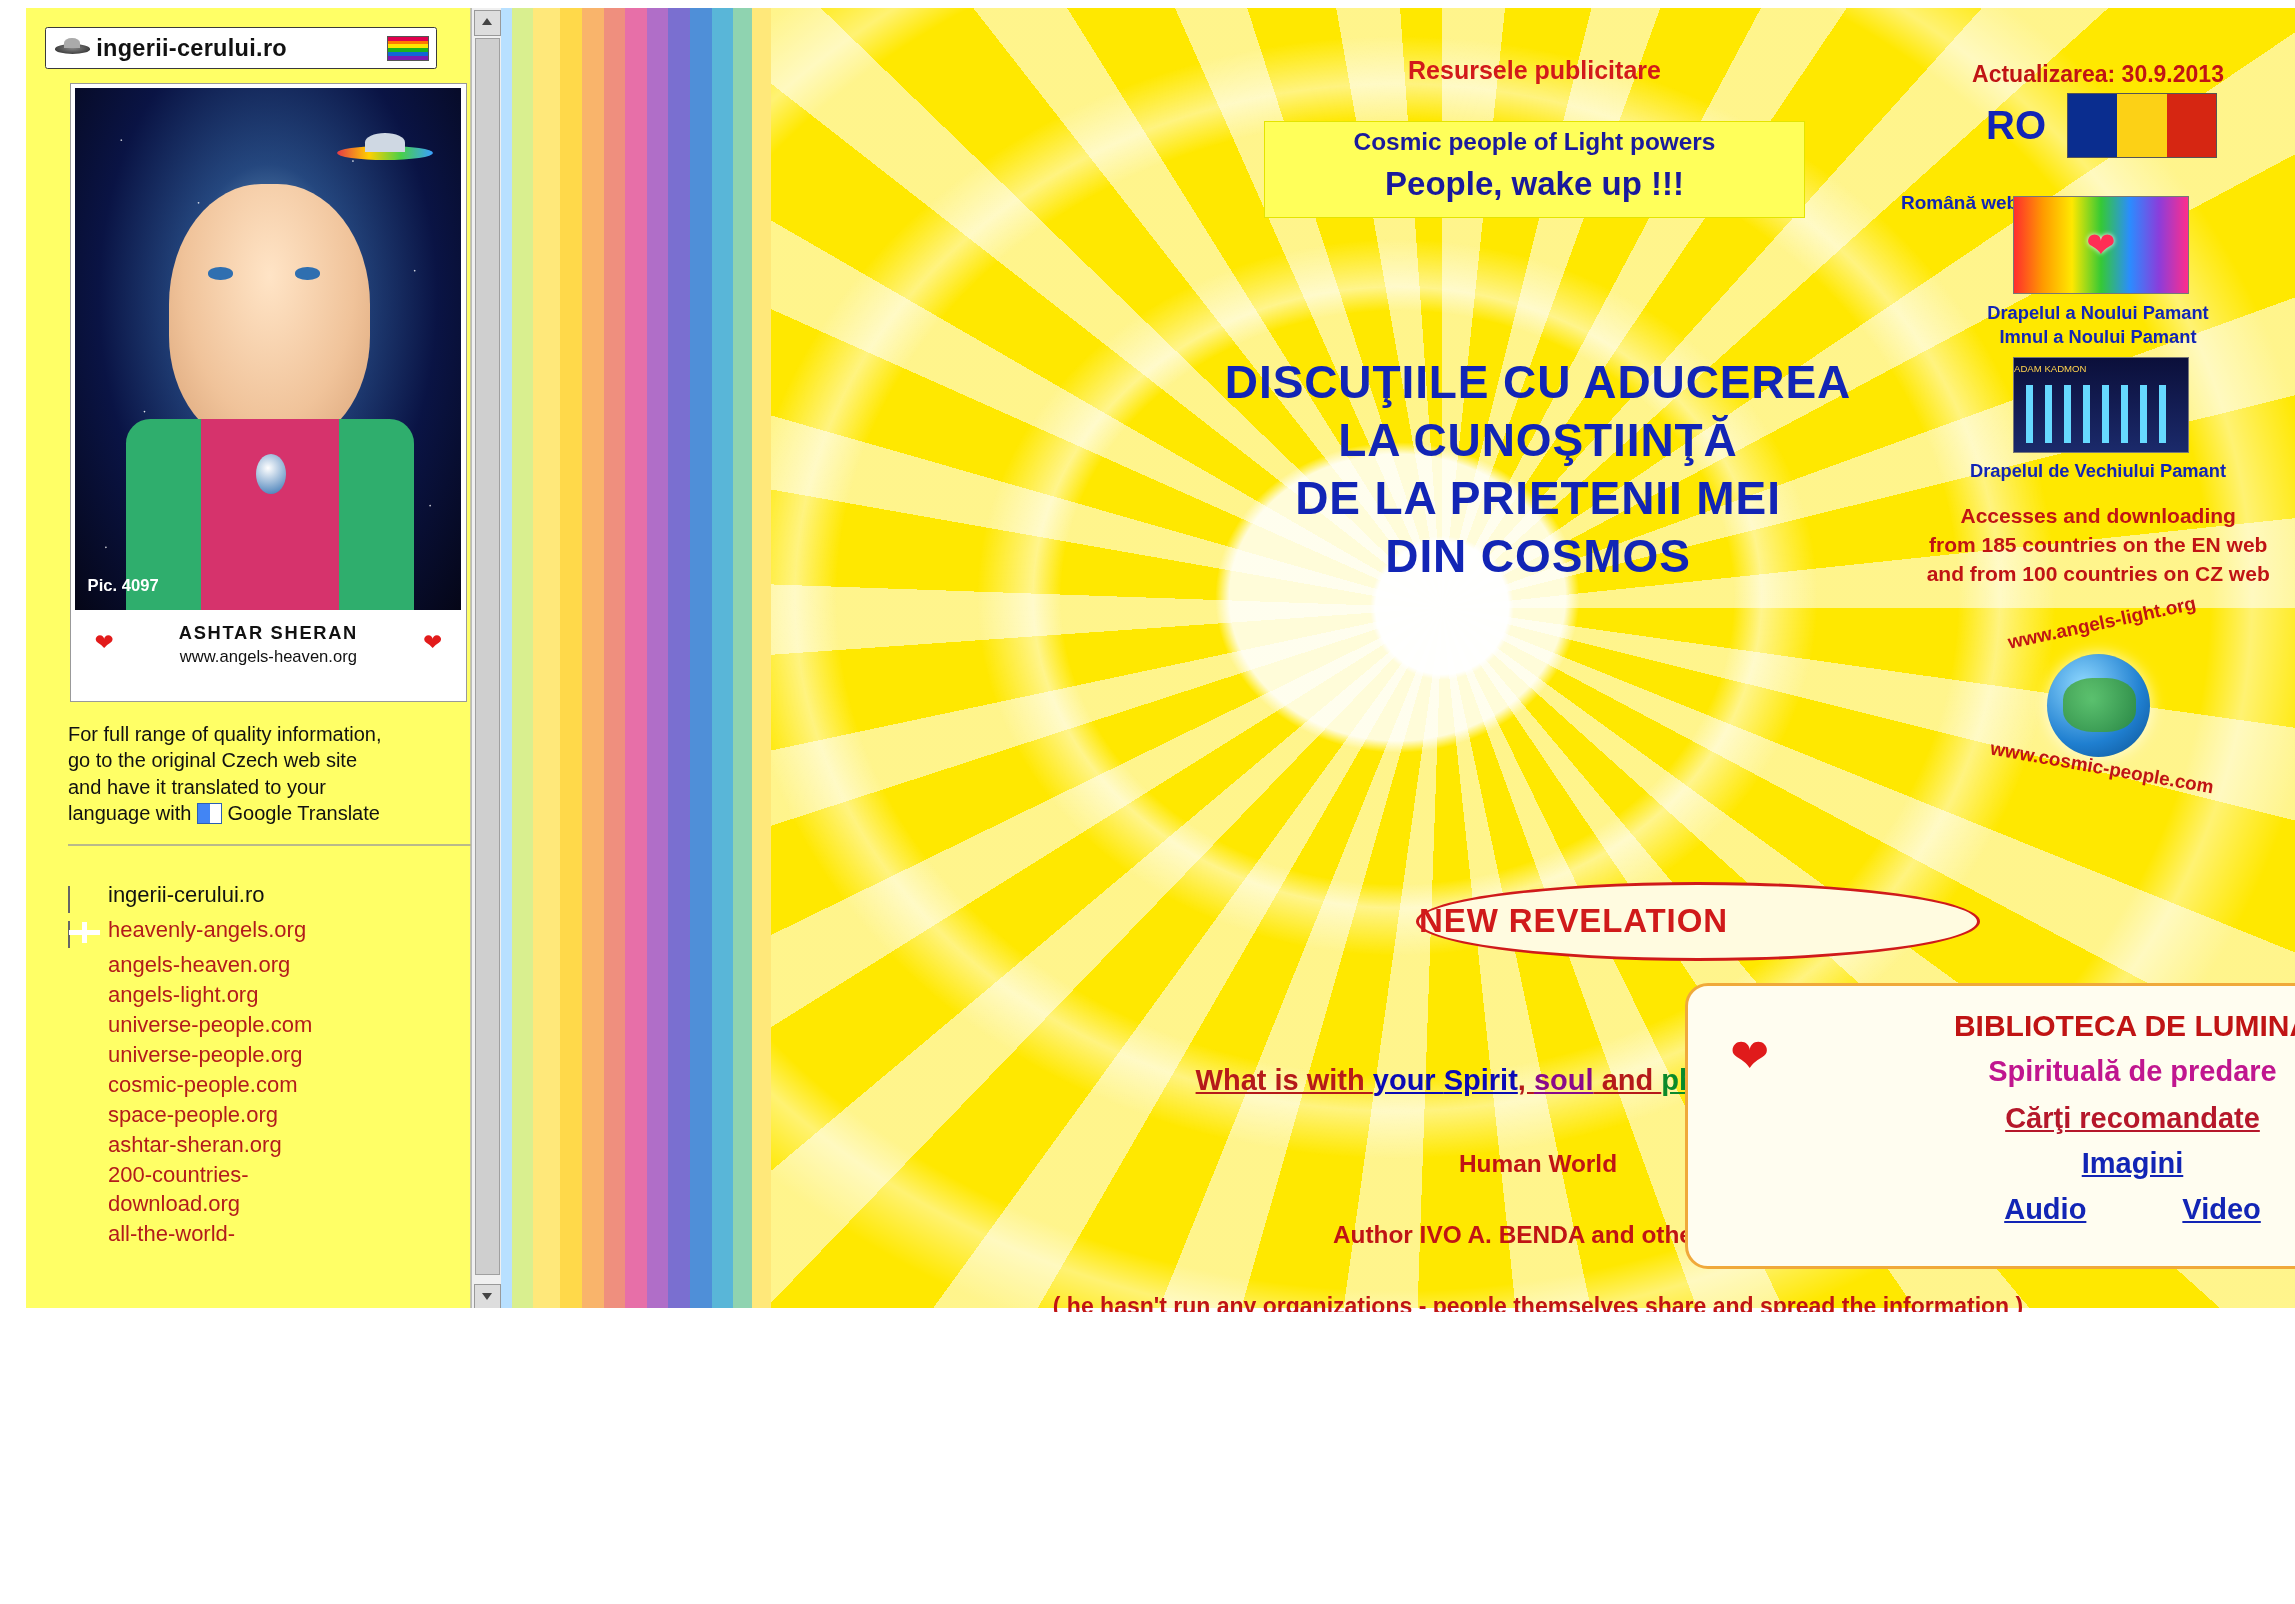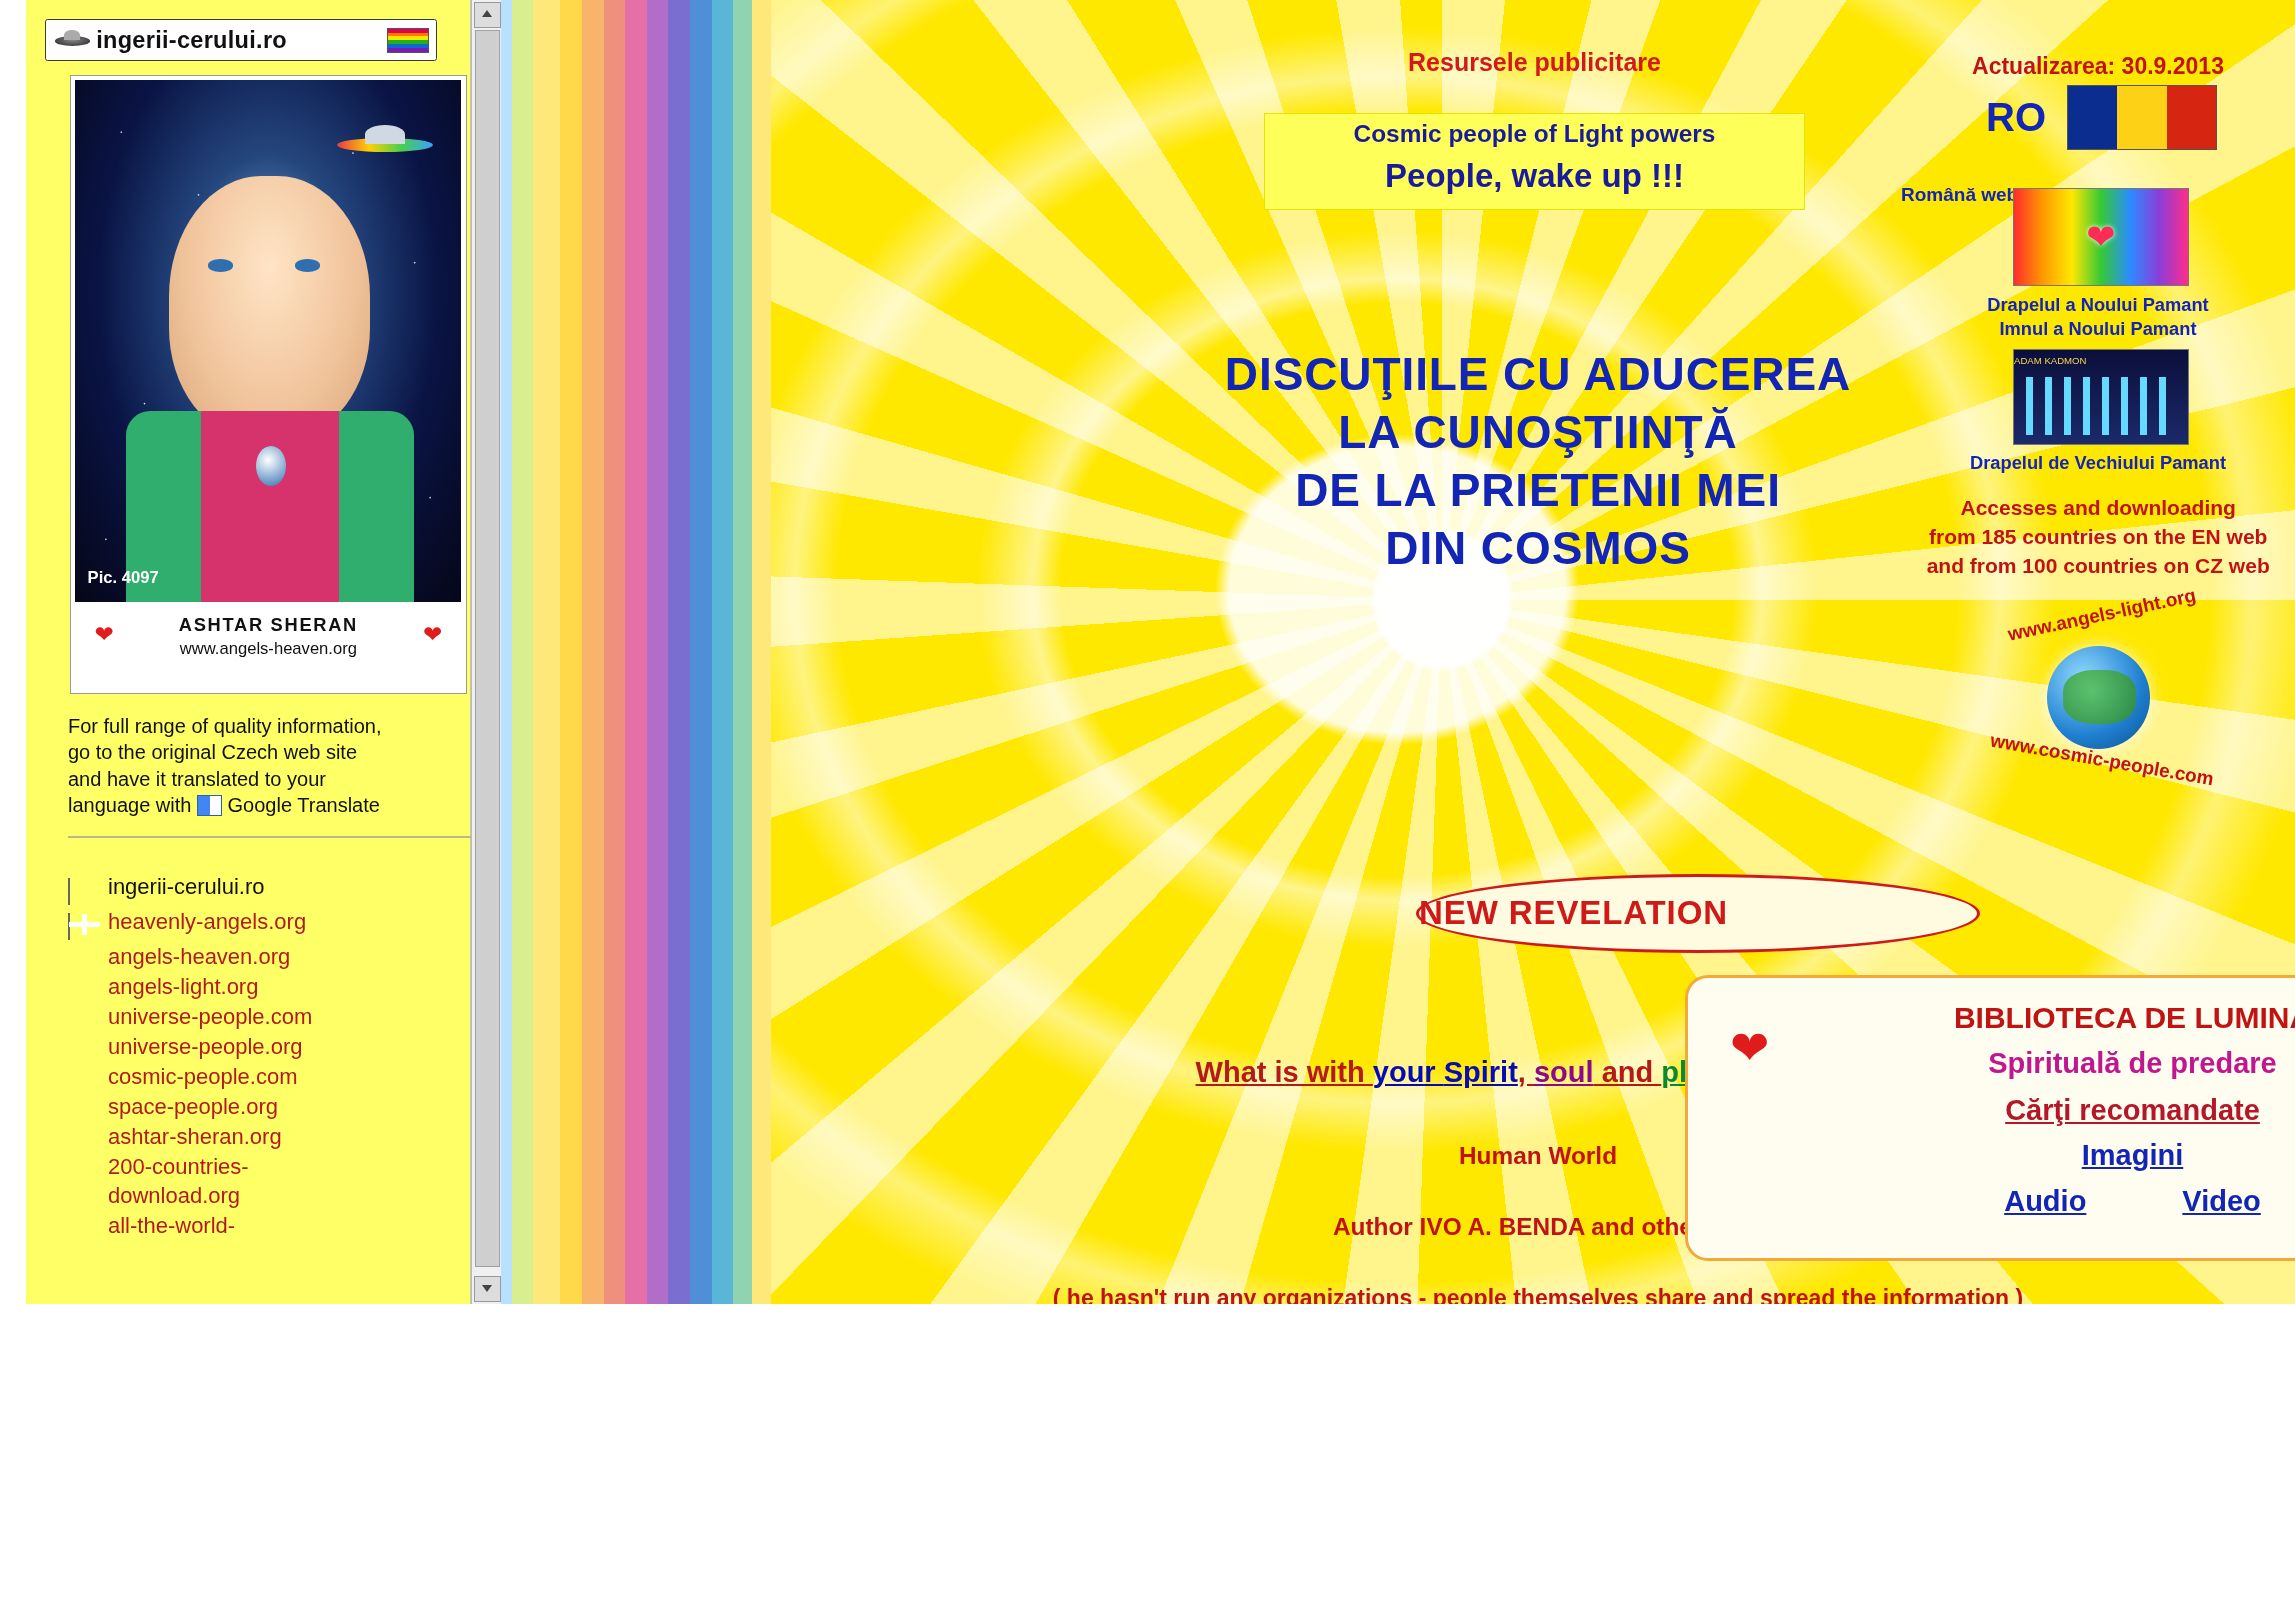--- a/index.html
+++ b/index.html
@@ -3,21 +3,21 @@
 <meta charset="utf-8">
 <style>
   html,body{margin:0;padding:0;}
   body{
     width:2295px;height:1605px;background:#ffffff;
     font-family:"Liberation Sans", sans-serif;
     overflow:hidden;position:relative;
   }
   
   #site{
-    position:absolute;left:0;top:0;width:2295px;height:1308px;
+    position:absolute;left:0;top:8px;width:2295px;height:1308px;
     background:#ffffff;overflow:hidden;
   }
   
   #sidebar{
     position:absolute;left:26px;top:0;width:445px;height:1304px;
     background:#ffff66;border-right:0.9px solid #c8c8a0;
     box-sizing:border-box;
   }
   #logo{
     position:absolute;left:19px;top:19px;width:392px;height:42px;

